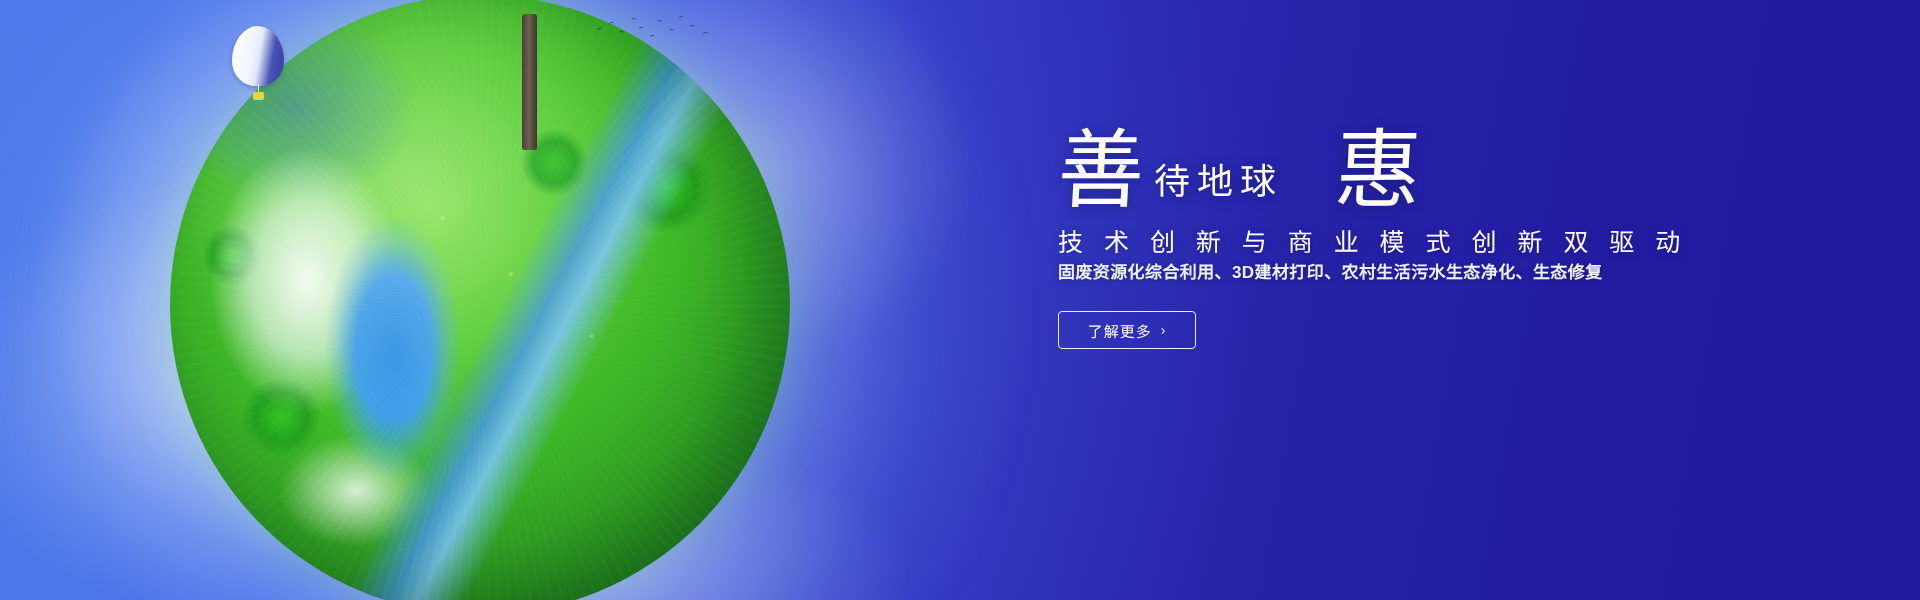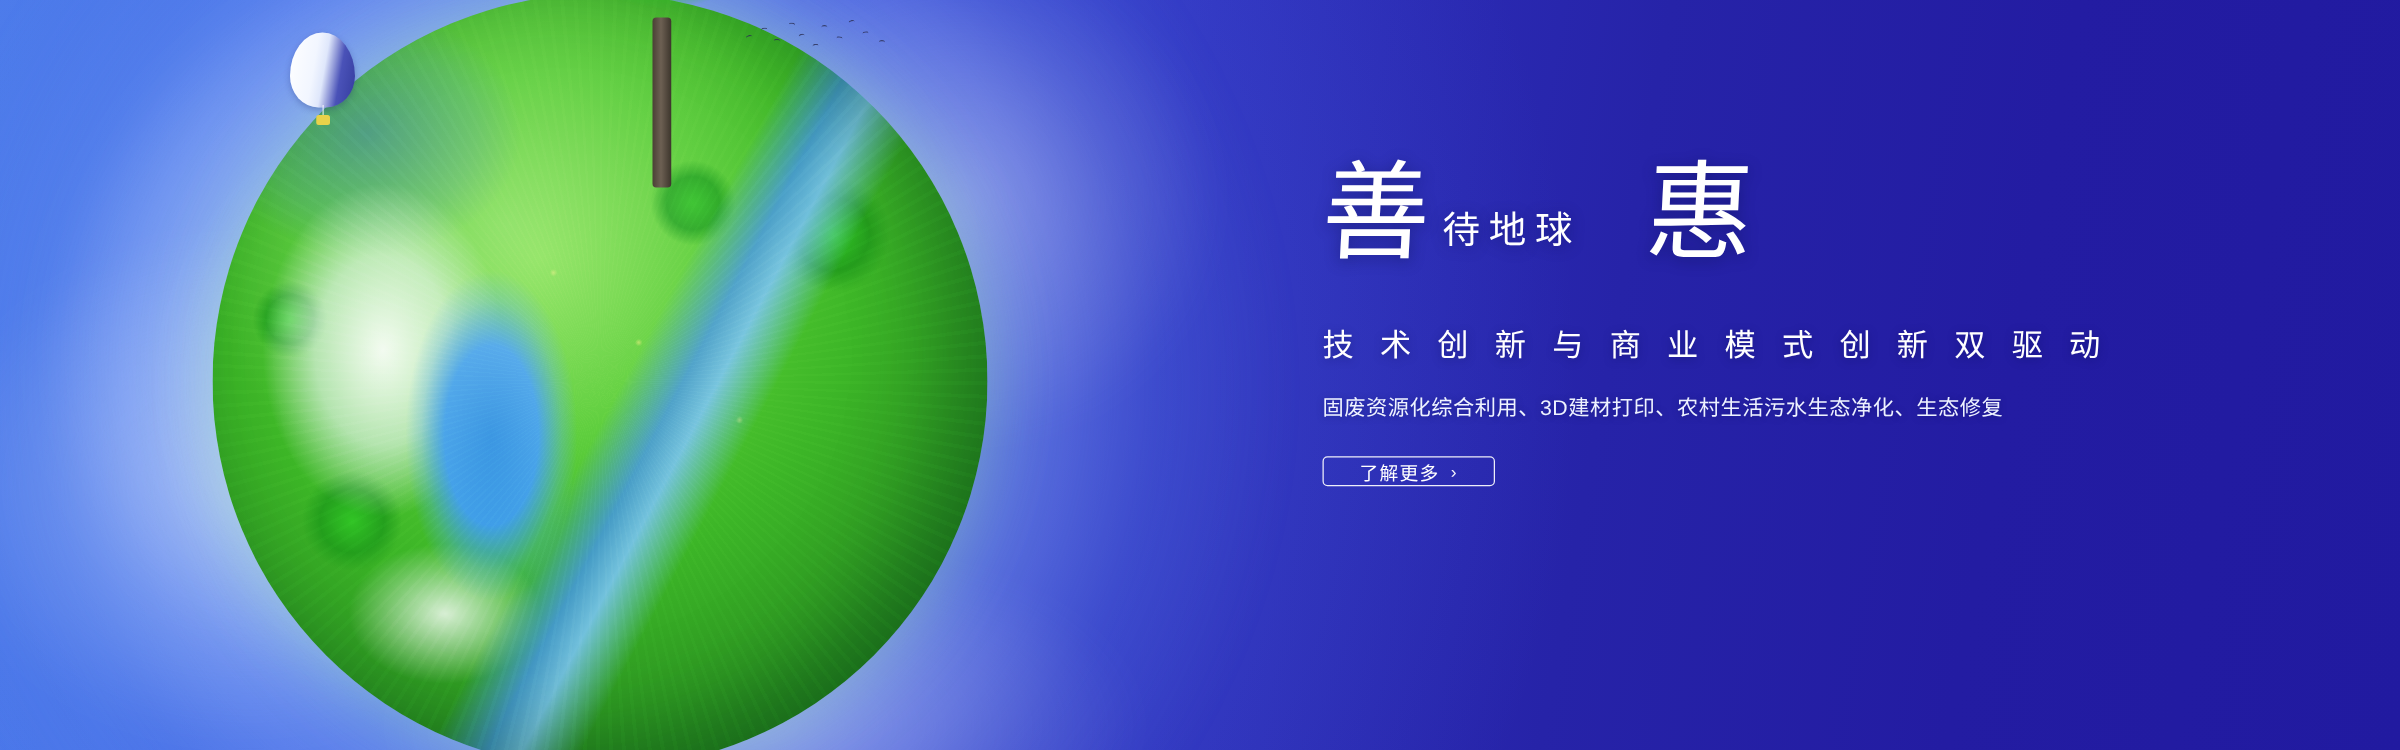--- a/index.html
+++ b/index.html
@@ -130,40 +130,40 @@
     display:flex;align-items:baseline;color:#ffffff;
     white-space:nowrap;line-height:1;
     text-shadow:0 2px 12px rgba(10,15,80,.45);
     font-family:"Liberation Serif","DejaVu Serif",serif;
   }
   .hl-big{
     font-size:86px;font-weight:400;letter-spacing:0;
     transform:skewX(-3deg);
   }
   .hl-small{
-    font-size:30px;font-weight:400;letter-spacing:7px;
+    font-size:36px;font-weight:400;letter-spacing:7px;
     margin-left:10px;position:relative;top:-6px;
   }
   .hl-gap{display:inline-block;width:52px;}
 
   .subtitle{
-    margin-top:42px;color:#ffffff;font-size:25px;font-weight:400;
+    margin-top:8px;color:#ffffff;font-size:25px;font-weight:400;
     letter-spacing:7px;white-space:nowrap;
     text-shadow:0 1px 8px rgba(10,15,80,.4);
   }
 
   .desc{
-    margin-top:20px;color:#eef2ff;font-size:17px;font-weight:400;
+    color:#eef2ff;font-size:17px;font-weight:700;
     letter-spacing:.4px;white-space:nowrap;
     text-shadow:0 1px 6px rgba(10,15,80,.35);
   }
 
   .cta{
     margin-top:28px;display:inline-flex;align-items:center;justify-content:center;
-    gap:9px;width:138px;height:24px;box-sizing:border-box;
+    gap:9px;width:138px;height:38px;box-sizing:border-box;
     border:1px solid rgba(255,255,255,.92);border-radius:4px;
     background:transparent;color:#ffffff;font-size:15px;letter-spacing:1px;
     cursor:pointer;
     font-family:"Liberation Sans","DejaVu Sans",sans-serif;
   }
   .cta-chevron{font-size:14px;line-height:1;opacity:.95;}
 </style>
 </head>
 <body>
 

